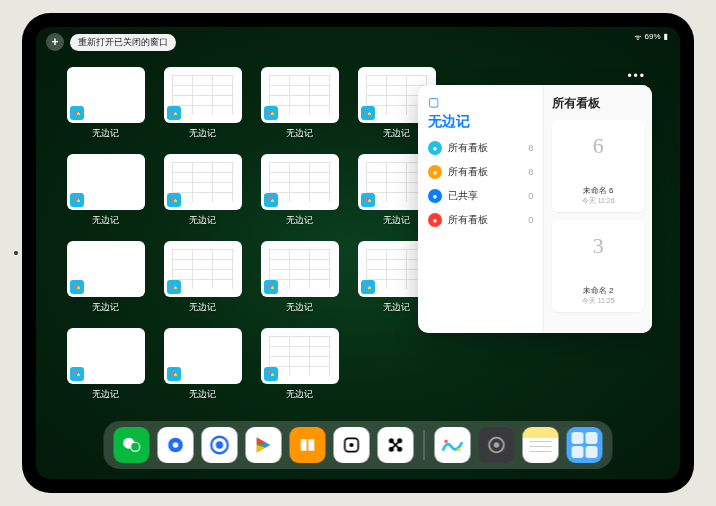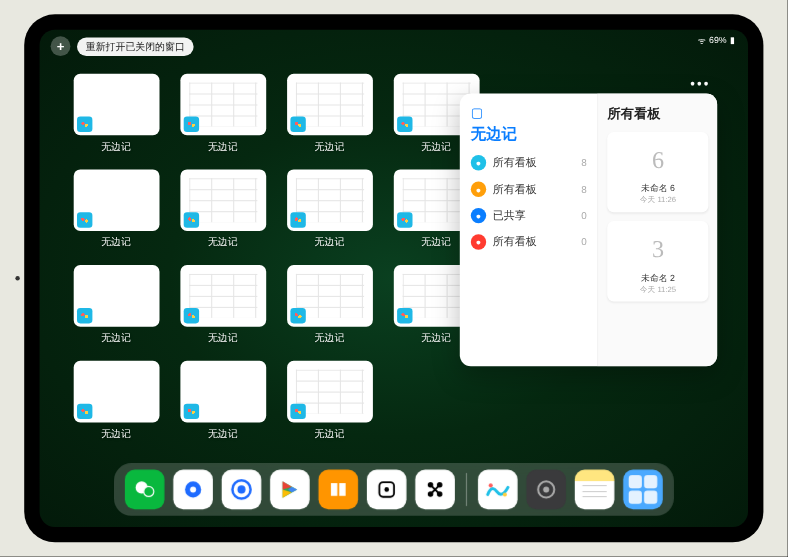--- a/index.html
+++ b/index.html
@@ -211,21 +211,21 @@
     display: flex;
     align-items: center;
     justify-content: center;
     color: #bbb;
     font-size: 22px;
     font-family: cursive;
   }
   .board-name {
     font-size: 8px;
     color: #333;
-    margin-top: 0;
+    margin-top: 19px;
     text-align: right;
   }
   .board-time {
     font-size: 7px;
     color: #aaa;
   }
   .dock {
     position: absolute;
     bottom: 10px;
     left: 50%;

